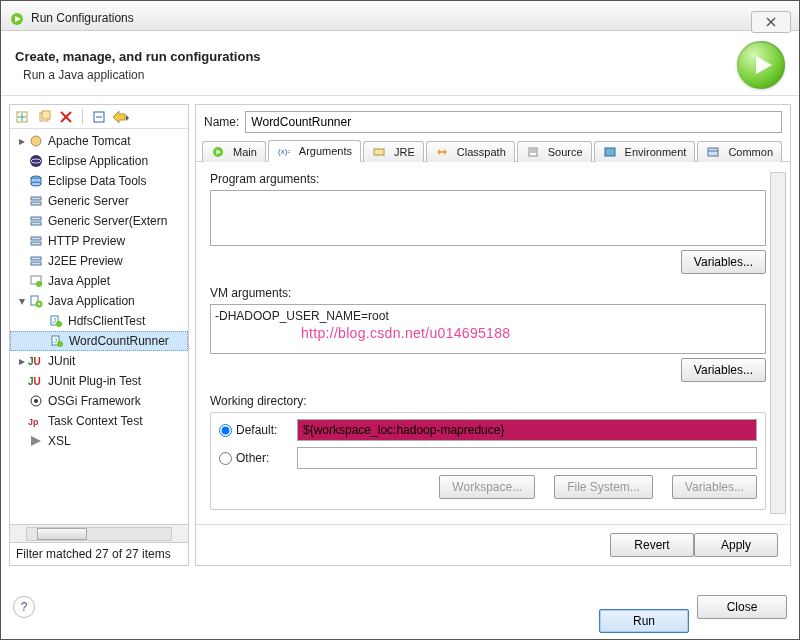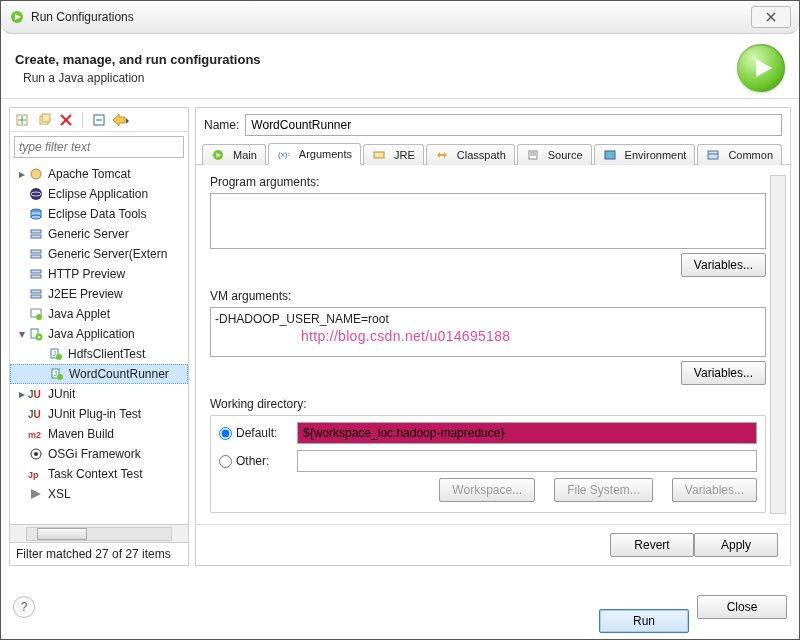--- a/index.html
+++ b/index.html
@@ -1,18 +1,18 @@
 <!DOCTYPE html>
 <html><head>
 <meta charset="utf-8">
 <style>
 * { box-sizing: border-box; margin: 0; padding: 0; font-family: "Segoe UI", Tahoma, sans-serif; }
 body { background: #fff; width: 800px; height: 640px; overflow: hidden; font-size: 12px; color: #222; }
 .dialog { width: 800px; height: 640px; border: 1px solid #555; display: flex; flex-direction: column; background:#fff; }
-.titlebar { height: 30px; background: linear-gradient(#fdfdfd,#e8e8e8); display: flex; align-items: center; padding: 16px 8px; border-bottom:1px solid #ccc;border-radius:11px; }
+.titlebar { height: 30px; background: linear-gradient(#fdfdfd,#e8e8e8); display: flex; padding: 10px 8px; border-bottom:1px solid #ccc; }
 .titlebar .ticon { width:16px; height:16px; margin-right:6px; display:inline-flex; align-items:center; justify-content:center; }
 .titlebar .title { flex:1; font-size:12px; }
 .titlebar .winbtn { width:40px; height:22px; border:1px solid #bbb; border-radius:3px; display:flex; align-items:center; justify-content:center; margin-left:4px; background:#f5f5f5; }
 .header { padding: 10px 14px 6px 14px; display:flex; align-items:center; border-bottom:1px solid #ddd; }
 .header .txt { flex:1; }
 .header h1 { font-size:13px; font-weight:bold; margin-bottom:4px; }
 .header .sub { font-size:12px; color:#333; margin-left:8px; }
 .runicon { width:48px; height:48px; border-radius:50%; background: radial-gradient(circle at 35% 30%, #d4f8b0, #6ec92d 60%, #3a8a0f); display:flex; align-items:center; justify-content:center; box-shadow:0 1px 2px rgba(0,0,0,0.3) inset, 0 1px 3px rgba(0,0,0,0.2); }
 .runicon svg { margin-left:3px; }
 .body { flex:1; display:flex; padding:8px; gap:6px; overflow:hidden; }
@@ -120,23 +120,20 @@
               <line x1="4" y1="7" x2="10" y2="7" stroke="#36a"></line>
             </svg>
           </span>
         <span class="tbtn">
             <svg width="16" height="12">
               <polygon points="0,6 6,0 6,3 12,3 12,9 6,9 6,12" fill="#f0c94a" stroke="#b8923a"></polygon>
               <polygon points="13,4 16,7 13,10" fill="#555"></polygon>
             </svg>
           </span>
       </div>
-      <div class="filter">
-        <input type="text" placeholder="type filter text" style="">
-      </div>
       <div class="tree" id="tree">
           <div class="node" style="padding-left: 6px;">
             <span class="arr">▸</span>
             <span class="nicon">
               <svg width="14" height="14">
                 <circle cx="7" cy="7" r="5" fill="#f3d47a" stroke="#a87"></circle>
               </svg>
             </span>
             <span>Apache Tomcat</span>
           </div>
@@ -254,29 +251,20 @@
             <span>JUnit</span>
           </div>
           <div class="node" style="padding-left: 6px;">
             <span class="arr"></span>
             <span class="nicon">
               <svg width="16" height="14">
                 <text x="0" y="11" font-size="10" font-weight="bold"><tspan fill="#2a7a2a">J</tspan><tspan fill="#c22">U</tspan></text>
               </svg>
             </span>
             <span>JUnit Plug-in Test</span>
-          </div>
-          <div class="node" style="padding-left: 6px;">
-            <span class="arr"></span>
-            <span class="nicon">
-              <svg width="16" height="14">
-                <text x="0" y="11" font-size="9" font-weight="bold" fill="#c33">m2</text>
-              </svg>
-            </span>
-            <span>Maven Build</span>
           </div>
           <div class="node" style="padding-left: 6px;">
             <span class="arr"></span>
             <span class="nicon">
               <svg width="14" height="14">
                 <circle cx="7" cy="7" r="5" fill="none" stroke="#333"></circle>
                 <circle cx="7" cy="7" r="2" fill="#333"></circle>
               </svg>
             </span>
             <span>OSGi Framework</span>

